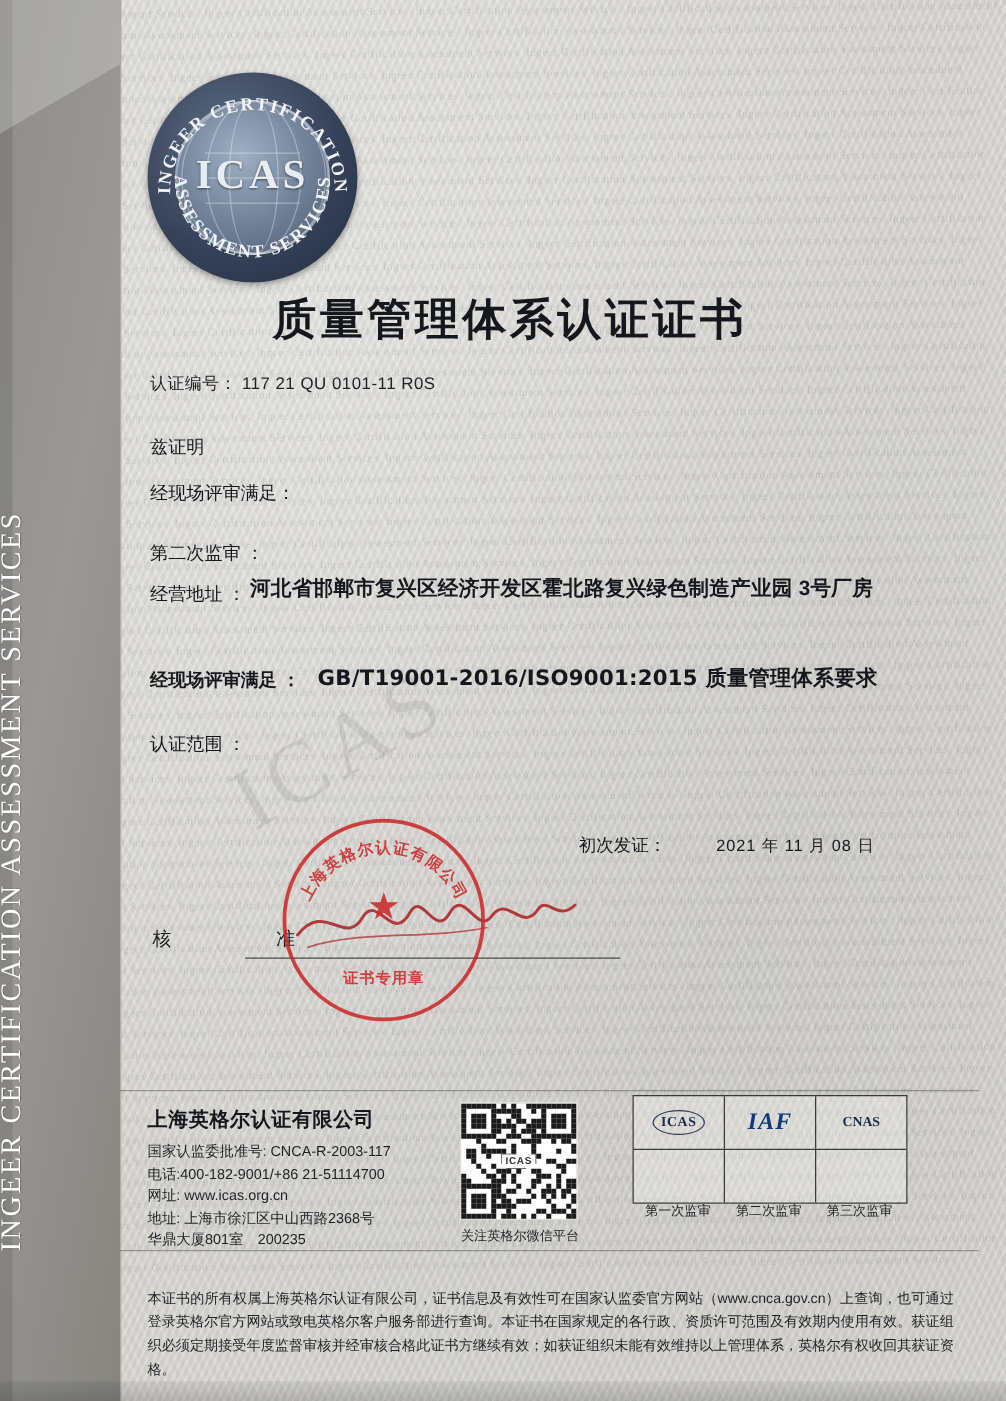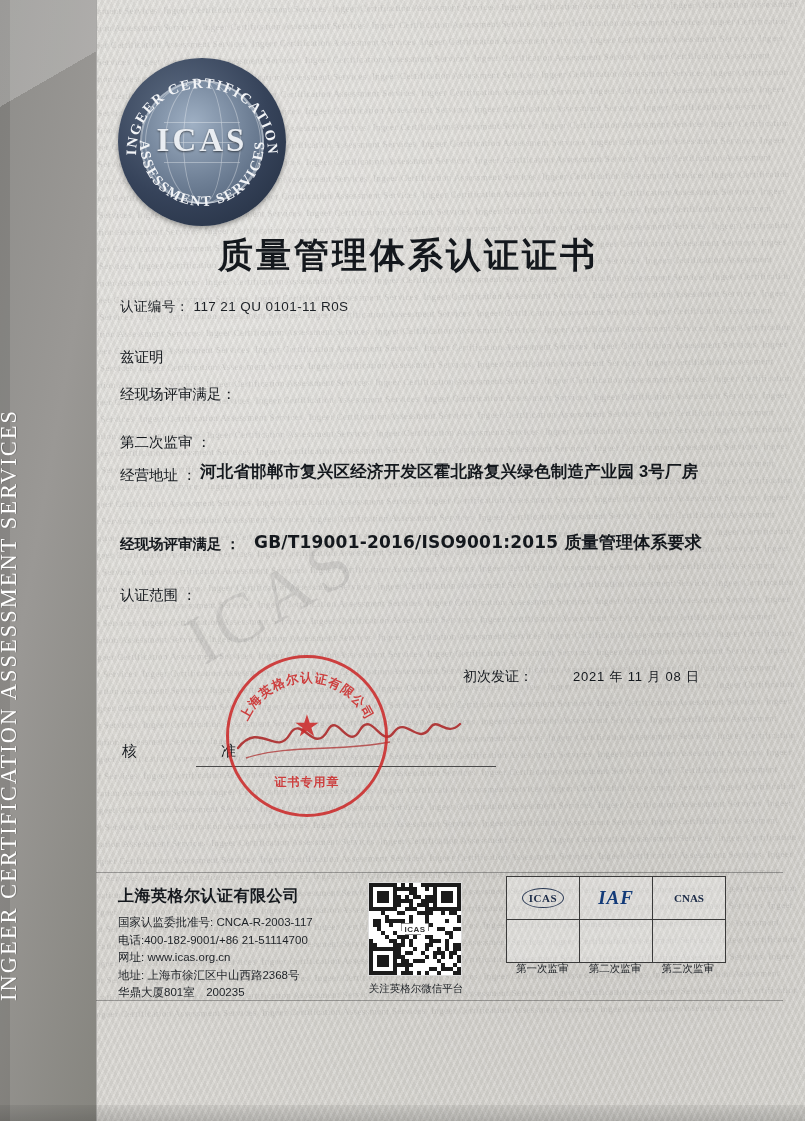--- a/index.html
+++ b/index.html
@@ -840,15 +840,16 @@
       <div></div>
     </div>
   </div>
   <div class="surv-labels">
     <span>第一次监审</span>
     <span>第二次监审</span>
     <span>第三次监审</span>
   </div>
 
   <div class="disclaimer-divider"></div>
+  <div class="disclaimer">本证书的所有权属上海英格尔认证有限公司，证书信息及有效性可在国家认监委官方网站（www.cnca.gov.cn）上查询，也可通过登录英格尔官方网站或致电英格尔客户服务部进行查询。本证书在国家规定的各行政、资质许可范围及有效期内使用有效。获证组织必须定期接受年度监督审核并经审核合格此证书方继续有效；如获证组织未能有效维持以上管理体系，英格尔有权收回其获证资格。</div>
 
   <div class="bottom-bar"></div>
 </div>
 
 </body></html>

